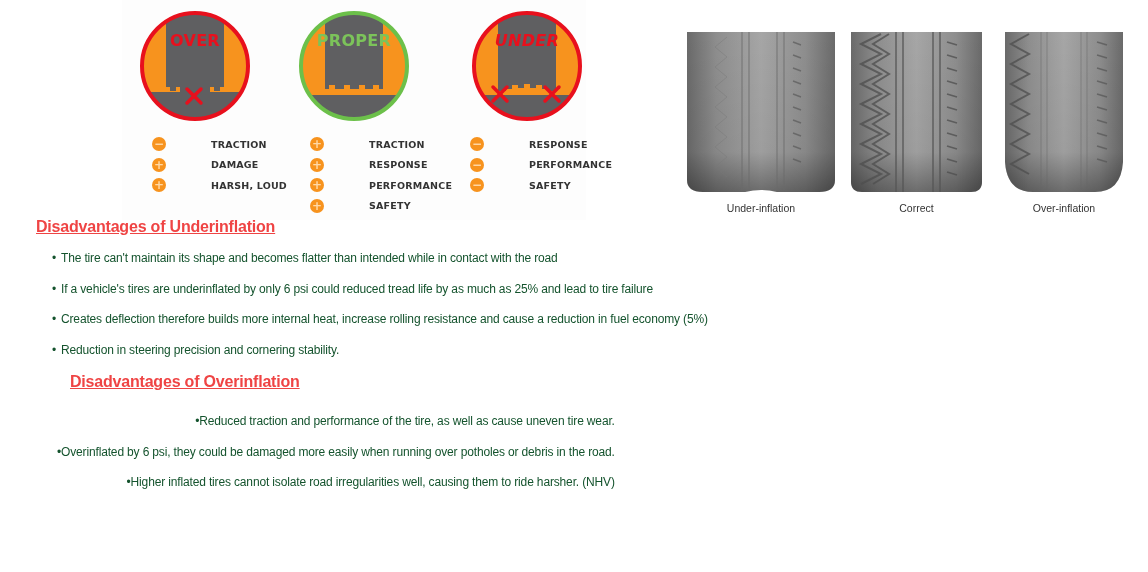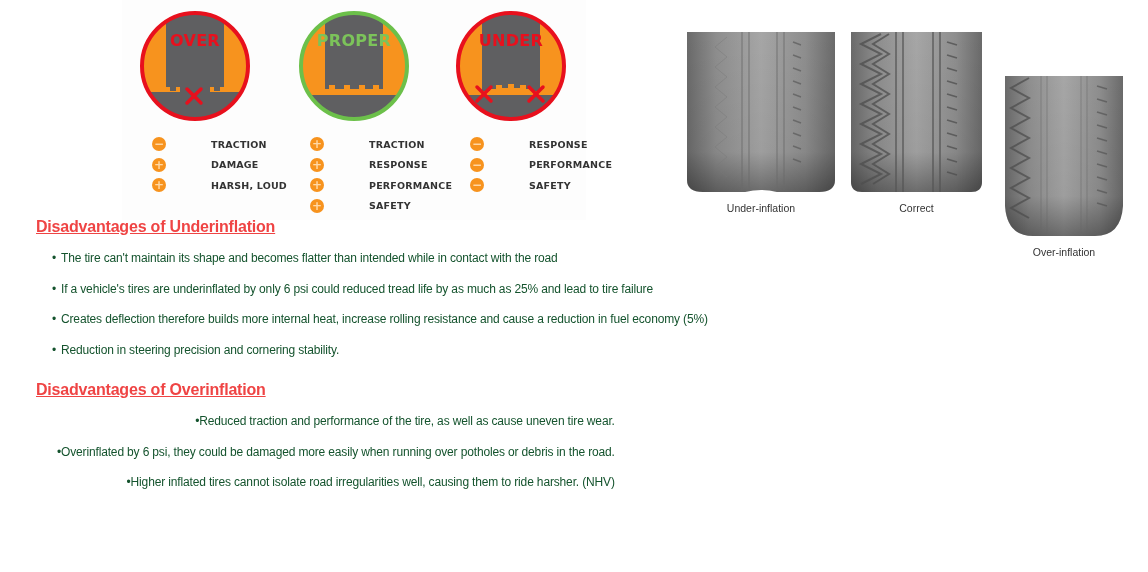--- a/index.html
+++ b/index.html
@@ -128,21 +128,21 @@
     <li class="effect">
       <span class="effect-icon">+</span>
       <span class="effect-label">PERFORMANCE</span>
     </li>
     <li class="effect">
       <span class="effect-icon">+</span>
       <span class="effect-label">SAFETY</span>
     </li>
   </ul>
 
-  <div class="gauge" style="left:332px;">
+  <div class="gauge" style="left:348px;font-style:italic;">
     <svg viewBox="0 0 114 114">
       <defs>
           <clipPath id="c3">
             <circle cx="57" cy="57" r="53"></circle>
           </clipPath>
         </defs>
       <g clip-path="url(#c3)">
         <rect x="0" y="0" width="114" height="114" fill="#f7931e"></rect>
         <rect x="0" y="86" width="114" height="28" fill="#5f5f61"></rect>
         <path d="M28 0 H86 V82 H78 V80 H72 V76 H66 V79 H60 V75 H54 V79 H48 V76 H42 V80 H36 V82 H28 Z" fill="#5f5f61"></path>
@@ -244,21 +244,21 @@
         <line x1="96" y1="88" x2="106" y2="91"></line>
           <line x1="96" y1="101" x2="106" y2="104"></line>
         <line x1="96" y1="114" x2="106" y2="117"></line>
           <line x1="96" y1="127" x2="106" y2="130"></line>
         <line x1="96" y1="140" x2="106" y2="143"></line>
       </g>
     </svg>
     <div class="tire-caption" style="left:0; width:131px;">Correct</div>
   </div>
 
-  <div class="tire" style="left:321px; width:118px;margin-top:44px;">
+  <div class="tire" style="left:321px; width:118px;">
     <svg class="tire-img" viewBox="0 0 118 162" preserveAspectRatio="none">
       <path d="M0 0 H118 V130 Q116 160 90 160 H28 Q2 160 0 130 Z" fill="url(#tg)"></path>
       <path d="M0 0 H118 V130 Q116 160 90 160 H28 Q2 160 0 130 Z" fill="url(#tv)"></path>
       <g stroke="#666" stroke-width="1" opacity="0.5">
         <line x1="36" y1="0" x2="36" y2="158"></line>
           <line x1="42" y1="0" x2="42" y2="158"></line>
         <line x1="76" y1="0" x2="76" y2="158"></line>
           <line x1="82" y1="0" x2="82" y2="158"></line>
       </g>
       <g stroke="#4e4e4e" stroke-width="2" fill="none" opacity="0.75">
@@ -282,18 +282,18 @@
 </div>
 
 <div class="section-title" style="top:218px;">Disadvantages of Underinflation</div>
 <ul class="bullets" style="top:248px;">
   <li class="bullet"><span class="bullet-dot">•</span><span>The tire can't maintain its shape and becomes flatter than intended while in contact with the road</span></li>
   <li class="bullet"><span class="bullet-dot">•</span><span>If a vehicle's tires are underinflated by only 6 psi could reduced tread life by as much as 25% and lead to tire failure</span></li>
   <li class="bullet"><span class="bullet-dot">•</span><span>Creates deflection therefore builds more internal heat, increase rolling resistance and cause a reduction in fuel economy (5%)</span></li>
   <li class="bullet"><span class="bullet-dot">•</span><span>Reduction in steering precision and cornering stability.</span></li>
 </ul>
 
-<div class="section-title" style="top:381px;">Disadvantages of Overinflation</div>
+<div class="section-title" style="top:373px;margin-left:34px;">Disadvantages of Overinflation</div>
 <ul class="bullets" style="top:411px;text-align:right;">
   <li class="bullet"><span class="bullet-dot">•</span><span>Reduced traction and performance of the tire, as well as cause uneven tire wear.</span></li>
   <li class="bullet"><span class="bullet-dot">•</span><span>Overinflated by 6 psi, they could be damaged more easily when running over potholes or debris in the road.</span></li>
   <li class="bullet"><span class="bullet-dot">•</span><span>Higher inflated tires cannot isolate road irregularities well, causing them to ride harsher. (NHV)</span></li>
 </ul>
 
 </body></html>

